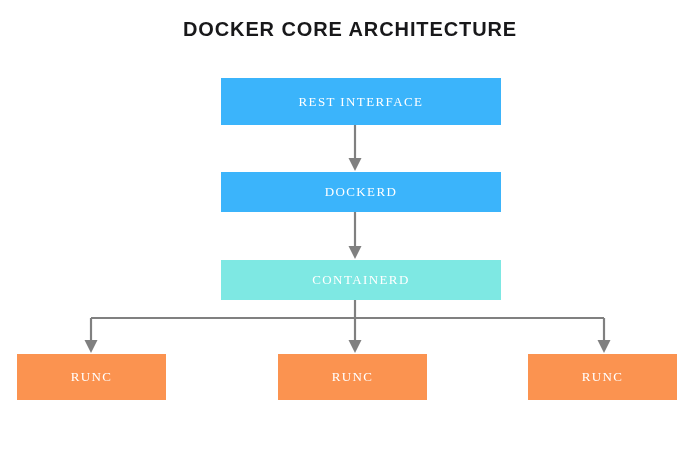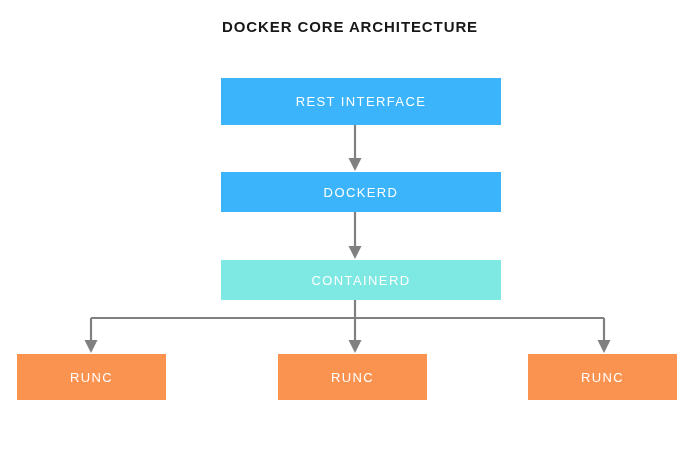--- a/index.html
+++ b/index.html
@@ -20,38 +20,39 @@
     background: #ffffff;
   }
 
   
   #diagram-title {
     position: absolute;
     left: 0;
     top: 18px;
     width: 700px;
     text-align: center;
-    font-size: 15px;
+    font-size: 20px;
     font-weight: bold;
     letter-spacing: 0.9px;
     color: #18181a;
     white-space: nowrap;
   }
 
   
   .node {
     position: absolute;
     display: flex;
     align-items: center;
     justify-content: center;
     box-sizing: border-box;
     color: #ffffff;
     font-size: 13px;
     letter-spacing: 1.4px;
     white-space: nowrap;
+    font-family: Liberation Serif, serif;
   }
   .node-rest      { left: 221px; top: 78px;  width: 280px; height: 47px; background: #3bb4fb; }
   .node-dockerd   { left: 221px; top: 172px; width: 280px; height: 40px; background: #3bb4fb; }
   .node-containerd{ left: 221px; top: 260px; width: 280px; height: 40px; background: #7ee8e3; }
   .node-runc      { top: 354px; width: 149px; height: 46px; background: #fb9350; align-items: center; }
   .node-runc-1 { left: 17px;  }
   .node-runc-2 { left: 278px; }
   .node-runc-3 { left: 528px; }
 
   

